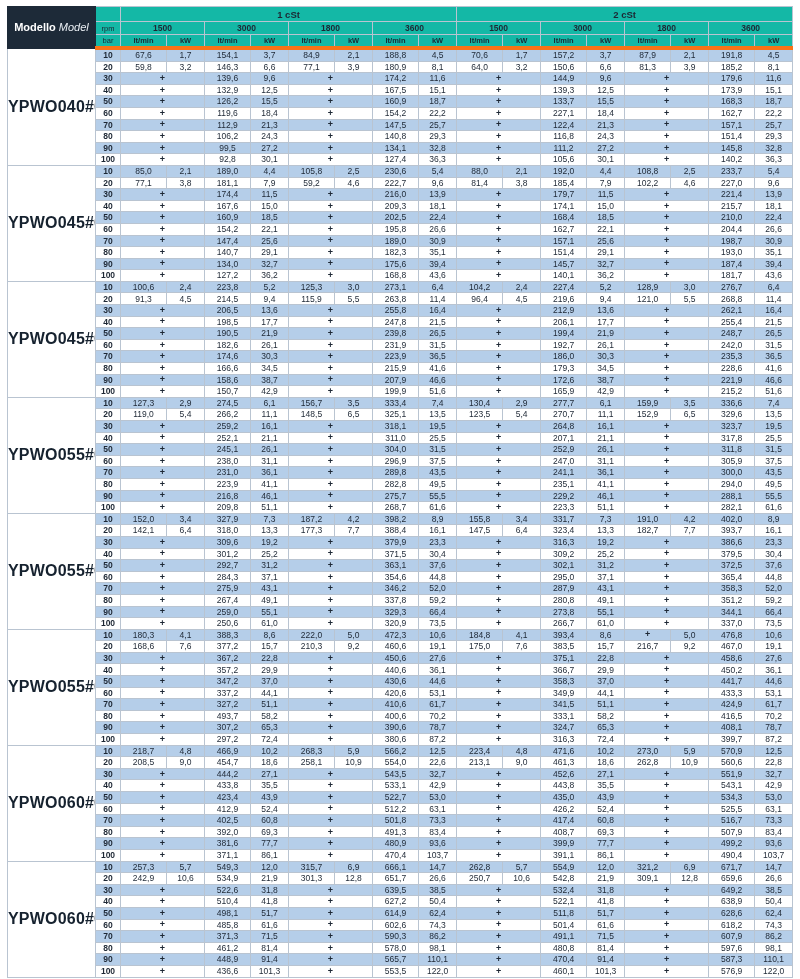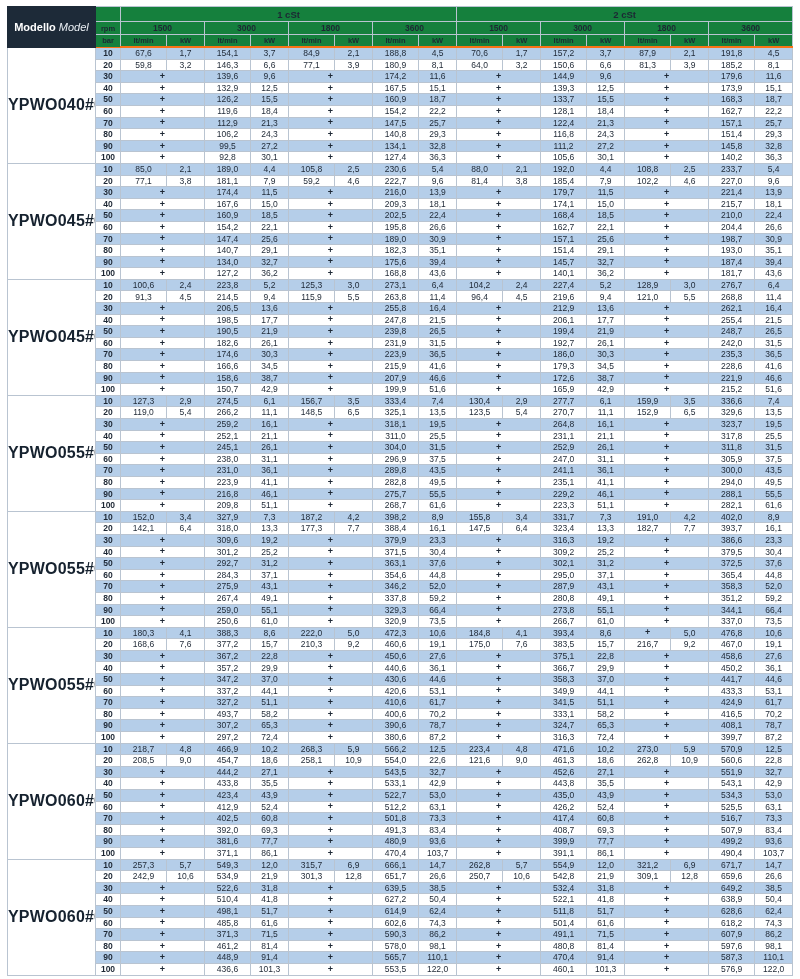--- a/index.html
+++ b/index.html
@@ -6,29 +6,29 @@
   body{width:800px;height:979px;font-family:"Liberation Sans",sans-serif;overflow:hidden;}
   .page{padding:6px 7px;}
   table.spec{width:786px;border-collapse:collapse;table-layout:fixed;border:1px solid #5d6f83;}
   col.c-model{width:88px}
   col.c-bar{width:25px}
   col.c-flow{width:46px}
   col.c-kw{width:38px}
   th,td{border:1px solid #b9c4d1;color:#1d2734;text-align:center;vertical-align:middle;
         overflow:hidden;white-space:nowrap;padding:0;}
   td{font-size:8.5px;height:10.6px;line-height:1;}
-  th{background:#15803d;}
+  th{background:#14b8a6;}
   .model-h{background:var(--header-bg,#1d2a38);color:#ffffff;font-size:11px;border:1px solid #1d2a38;}
   .mh-b{font-weight:bold;}
   .mh-i{font-style:italic;font-weight:normal;color:#e9eef3;}
   .visc-h{font-size:9.5px;font-weight:bold;height:14px;}
   .speed-h{font-size:8.5px;font-weight:bold;height:12px;margin-top:47px;}
-  .unit-h{font-size:7.5px;font-weight:bold;height:11px;border-bottom:2px solid #f97316;}
-  .rpm-h,.bar-h{font-size:7.5px;font-weight:bold;}
-  .bar-h{border-bottom:1px solid #f97316;}
+  .unit-h{font-size:7.5px;font-weight:bold;height:11px;border-bottom:4px solid #f97316;}
+  .rpm-h,.bar-h{font-size:7.5px;font-weight:normal;}
+  .bar-h{border-bottom:4px solid #f97316;}
   .model-cell{background:#ffffff;font-weight:bold;font-size:16px;letter-spacing:.2px;color:#16222f;}
   .bar-cell{font-weight:bold;}
   tr.alt td{background:var(--stripe,#b5cee9);}
   tr.alt td.model-cell{background:#ffffff;}
   .plus{font-weight:bold;font-size:9px;}
   .g-start{border-left:1px solid #93a5b8;}
   .sep-strong{border-left:1px solid #5d6f83;}
   tr.block-start td{border-top:1px solid #5d6f83;}
 </style>
 </head>
@@ -181,21 +181,21 @@
         </tr>
         <tr class="">
           <td class="bar-cell">60</td>
           <td class="plus g-start" colspan="2">+</td>
           <td class="flow g-start">119,6</td>
           <td class="kw">18,4</td>
           <td class="plus g-start" colspan="2">+</td>
           <td class="flow g-start">154,2</td>
           <td class="kw">22,2</td>
           <td class="plus g-start sep-strong" colspan="2">+</td>
-          <td class="flow g-start">128,1</td>
+          <td class="flow g-start">227,1</td>
           <td class="kw">18,4</td>
           <td class="plus g-start" colspan="2">+</td>
           <td class="flow g-start">162,7</td>
           <td class="kw">22,2</td>
         </tr>
         <tr class="alt">
           <td class="bar-cell">70</td>
           <td class="plus g-start" colspan="2">+</td>
           <td class="flow g-start">112,9</td>
           <td class="kw">21,3</td>
@@ -628,21 +628,21 @@
         </tr>
         <tr class="">
           <td class="bar-cell">40</td>
           <td class="plus g-start" colspan="2">+</td>
           <td class="flow g-start">252,1</td>
           <td class="kw">21,1</td>
           <td class="plus g-start" colspan="2">+</td>
           <td class="flow g-start">311,0</td>
           <td class="kw">25,5</td>
           <td class="plus g-start sep-strong" colspan="2">+</td>
-          <td class="flow g-start">231,1</td>
+          <td class="flow g-start">207,1</td>
           <td class="kw">21,1</td>
           <td class="plus g-start" colspan="2">+</td>
           <td class="flow g-start">317,8</td>
           <td class="kw">25,5</td>
         </tr>
         <tr class="alt">
           <td class="bar-cell">50</td>
           <td class="plus g-start" colspan="2">+</td>
           <td class="flow g-start">245,1</td>
           <td class="kw">26,1</td>
@@ -1072,21 +1072,21 @@
         <tr class="">
           <td class="bar-cell">20</td>
           <td class="flow g-start">208,5</td>
           <td class="kw">9,0</td>
           <td class="flow g-start">454,7</td>
           <td class="kw">18,6</td>
           <td class="flow g-start">258,1</td>
           <td class="kw">10,9</td>
           <td class="flow g-start">554,0</td>
           <td class="kw">22,6</td>
-          <td class="flow g-start sep-strong">121,6</td>
+          <td class="flow g-start sep-strong">213,1</td>
           <td class="kw">9,0</td>
           <td class="flow g-start">461,3</td>
           <td class="kw">18,6</td>
           <td class="flow g-start">262,8</td>
           <td class="kw">10,9</td>
           <td class="flow g-start">560,6</td>
           <td class="kw">22,8</td>
         </tr>
         <tr class="alt">
           <td class="bar-cell">30</td>

